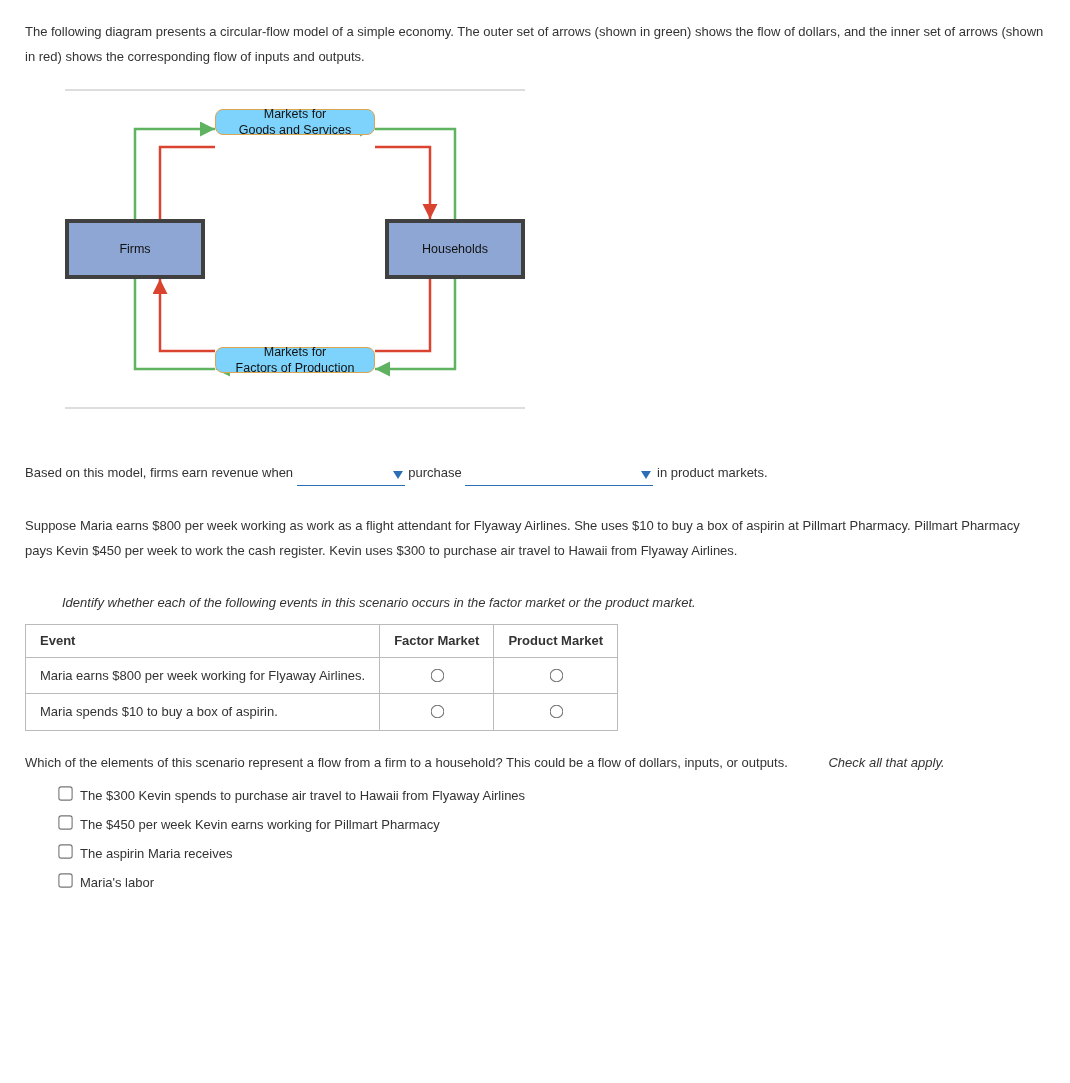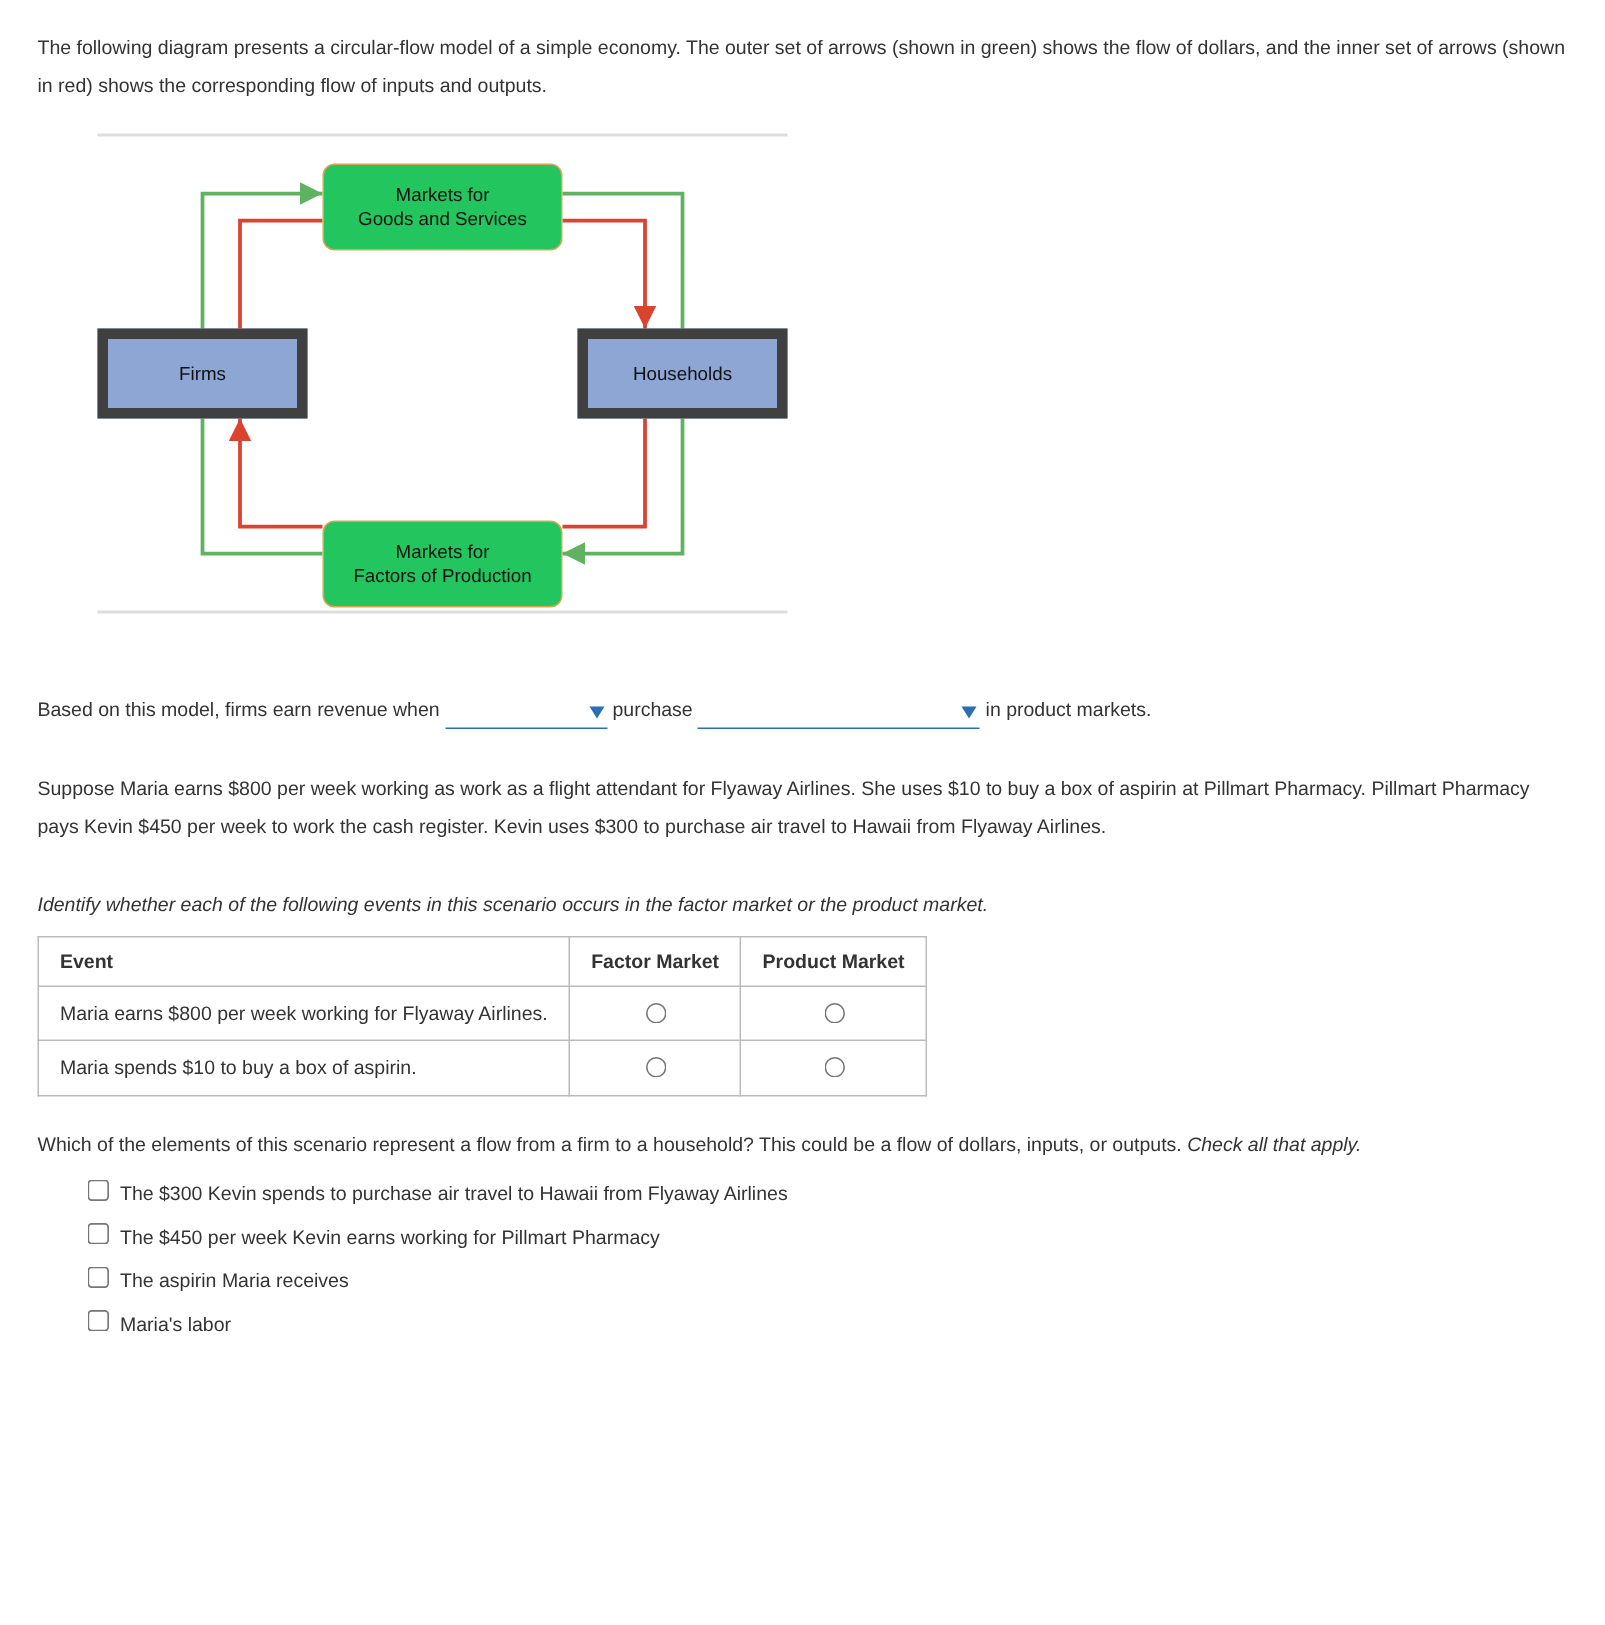--- a/index.html
+++ b/index.html
@@ -30,31 +30,31 @@
     align-items: center;
     justify-content: center;
     text-align: center;
     font-size: 12.5px;
     line-height: 1.3;
     padding: 4px;
     box-sizing: border-box;
   }
   .blue-box {
     background: #8ea6d4;
-    border: 7px solid #404040;
+    border: 4px solid #404040;
     width: 140px;
     height: 60px;
     color: #111;
   }
   .orange-box {
-    background: #22c55e;
+    background: #7dd3fc;
     border: 1px solid #d9a54f;
     border-radius: 8px;
     width: 160px;
-    height: 58px;
+    height: 26px;
     color: #111;
   }
   svg.arrows {
     position: absolute;
     left: 0; top: 0;
     width: 460px;
     height: 300px;
     pointer-events: none;
   }
   .blank {
@@ -68,21 +68,21 @@
   }
   .blank .tri {
     position: absolute;
     right: 2px;
     top: 4px;
     width: 0; height: 0;
     border-left: 5px solid transparent;
     border-right: 5px solid transparent;
     border-top: 8px solid #2a6fb5;
   }
-  .italic { font-style: italic; }
+  .italic { font-style: italic; margin-left: 37px; }
   table.events {
     border-collapse: collapse;
     margin: 8px 0 20px 0;
   }
   table.events th, table.events td {
     border: 1px solid #bbb;
     padding: 8px 14px;
     font-size: 13px;
     text-align: left;
     line-height: 1.2;

